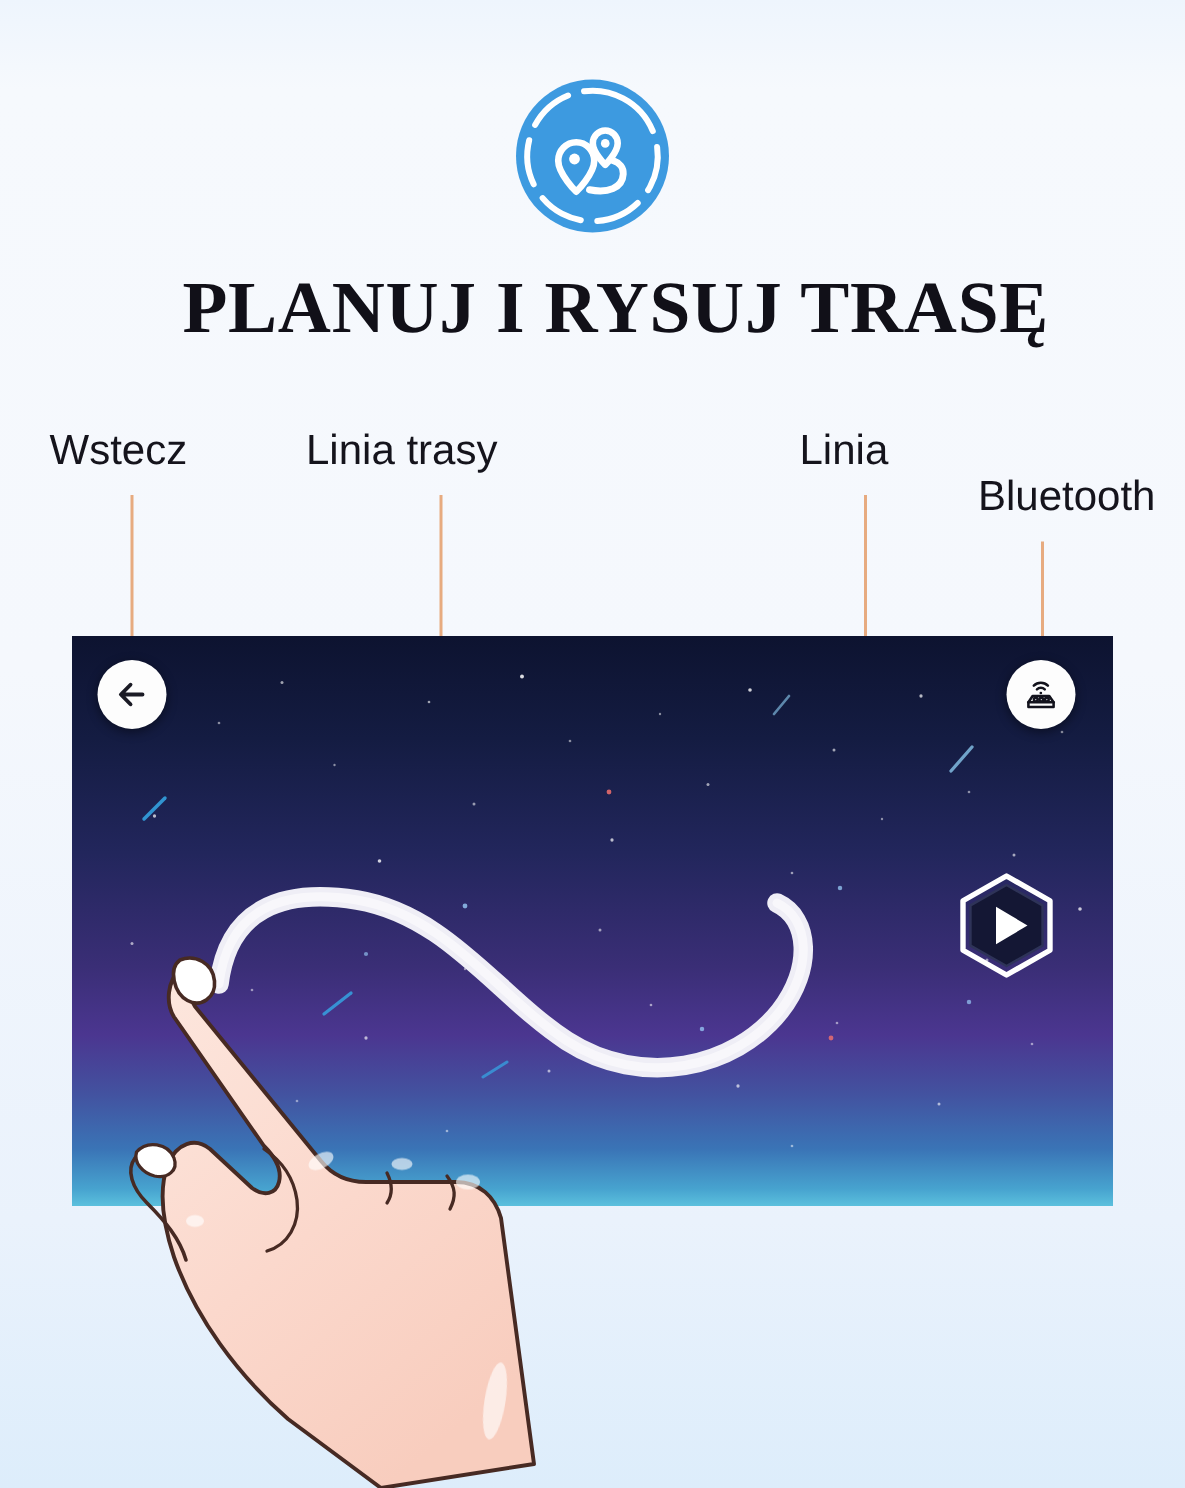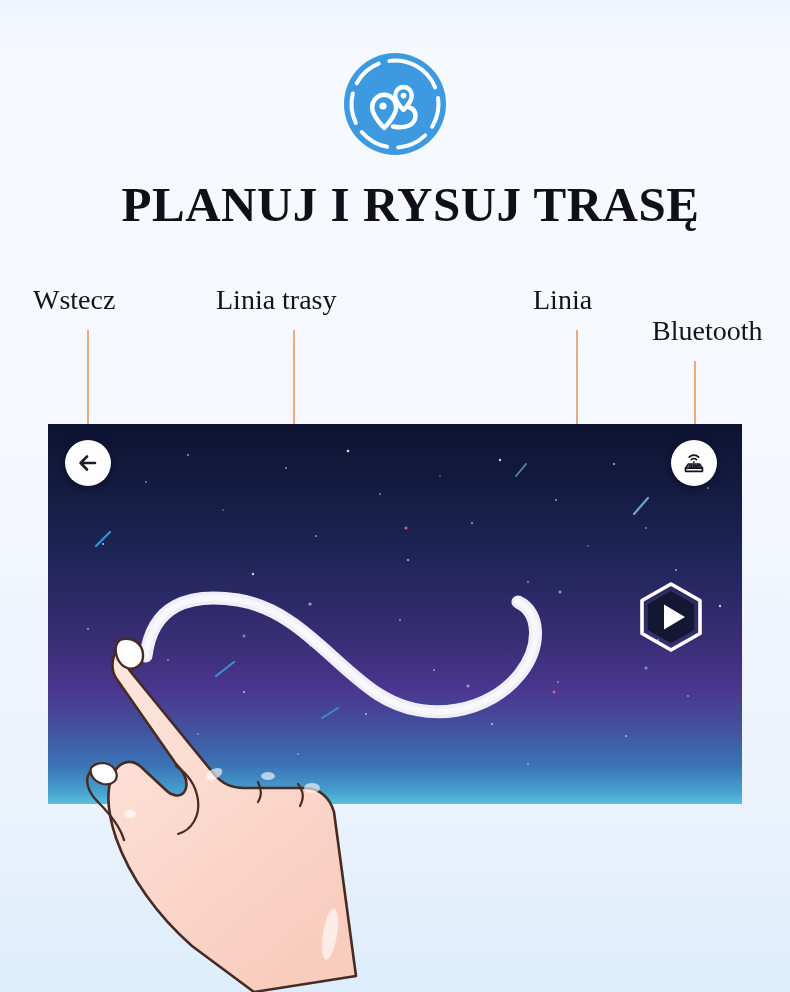--- a/index.html
+++ b/index.html
@@ -43,27 +43,27 @@
     font-size: 49px;
     letter-spacing: 0.5px;
     color: #111018;
     white-space: nowrap;
     padding-left: 31px;
   }
 
   
   .callout {
     position: absolute;
-    font-family: Liberation Serif, serif;
+    font-family: Liberation Sans, sans-serif;
     font-size: 28px;
     color: #15141c;
     white-space: nowrap;
   }
   .cl-wstecz   { left: 33px;  top: 284px; }
-  .cl-linia    { left: 216px; top: 284px; }
+  .cl-linia    { left: 204px; top: 284px; }
   .cl-start    { left: 533px; top: 284px; }
   .cl-bluetooth{ left: 652px; top: 315px; }
 
   
   .leader {
     position: absolute;
     background: #e7ab80;
   }
   .leader-v { width: 2px; }
   .leader-h { height: 2px; }

